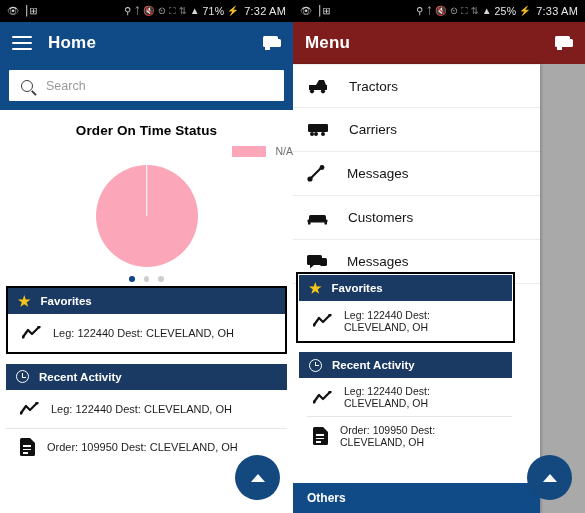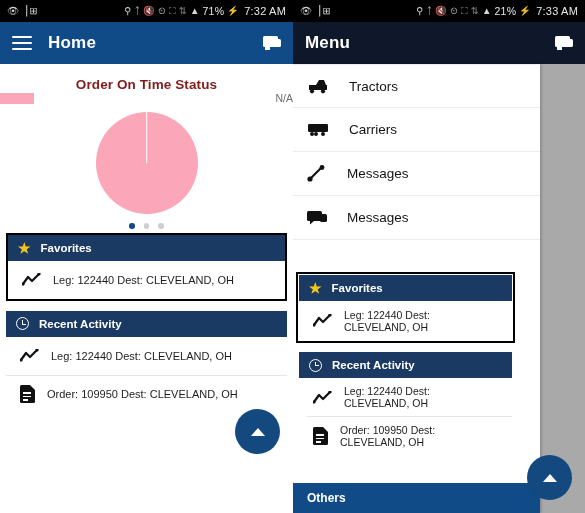--- a/index.html
+++ b/index.html
@@ -25,21 +25,21 @@
   .sb-ico { opacity:.92; font-size:9.5px; line-height:1; display:inline-block; }
   .sb-ico.dim { opacity:.55; }
   .sb-batt { font-size:10.5px;text-align:right; }
   .sb-time { font-size:11px; margin-left:2px; }
 
   
   .appbar {
     height:42px; background:#104a87; display:flex; align-items:center;
     padding:0 12px; position:relative;
   }
-  .appbar.menu { background:#0f172a; }
+  .appbar.menu { background:#7f1d1d; }
   .hamburger { width:20px; height:14px; display:flex; flex-direction:column; justify-content:space-between; cursor:pointer; }
   .hamburger span { display:block; height:2.4px; background:#fff; border-radius:1px; }
   .appbar-title { color:#ffffff; font-size:17px; font-weight:bold; margin-left:16px; letter-spacing:.2px; }
   .appbar-title.nopad { margin-left:0; }
   .chat-ico { margin-left:auto; width:18px; height:14px; position:relative; }
   .chat-ico .b1 { position:absolute; left:0; top:0; width:15px; height:11px; background:#fff; border-radius:1.5px; }
   .chat-ico .b1:after { content:""; position:absolute; left:2px; bottom:-3px; width:5px; height:4px; background:#fff; }
   .chat-ico .b2 { position:absolute; right:0; top:3px; width:7px; height:8px; background:#fff; border-radius:1.5px; }
 
   
@@ -48,22 +48,22 @@
     background:#fff; height:31px; border-radius:1px; display:flex; align-items:center;
     padding:0 12px; gap:13px;
   }
   .mag { width:12px; height:12px; border:1.8px solid #3c3c3c; border-radius:50%; position:relative; flex:none; }
   .mag:after { content:""; position:absolute; right:-5px; bottom:-3px; width:6px; height:1.8px; background:#3c3c3c; transform:rotate(45deg); }
   .search-ph { color:#9a9a9a; font-size:12.5px; }
 
   
   .content { background:#ffffff; position:relative; height:calc(513px - 22px - 42px - 46px); }
   .chartcard { padding:13px 0 0 0; background:#fff; border-bottom:0; }
-  .chart-title { text-align:center; font-size:13.5px; font-weight:bold; color:#7f1d1d; letter-spacing:.1px; }
-  .legend { display:flex; justify-content:space-between; align-items:center; gap:9px; }
+  .chart-title { text-align:center; font-size:13.5px; font-weight:bold; color:#000000; letter-spacing:.1px; }
+  .legend { display:flex; justify-content:flex-end; align-items:center; gap:9px; margin-top:7px; }
   .legend-sw { width:34px; height:11px; background:#fba7b9; }
   .legend-lbl { font-size:10.5px; color:#6d6d6d; }
   .pie-wrap { display:flex; justify-content:center; margin-top:8px; }
   .pie { width:102px; height:102px; border-radius:50%; background:#fba7b9; position:relative; }
   .pie .slit { position:absolute; left:50%; top:0; width:1.6px; height:51px; background:#ffffff; transform:translateX(-50%); }
   .dots { display:flex; justify-content:center; gap:9px; margin-top:9px; }
   .dot { width:5.5px; height:5.5px; border-radius:50%; background:#cfcfcf; }
   .dot.on { background:#13498a; }
 
   
@@ -154,20 +154,26 @@
           <span></span>
           <span></span>
         </div>
       <div class="appbar-title">Home</div>
       <div class="chat-ico">
           <span class="b1"></span>
           <span class="b2"></span>
         </div>
     </div>
 
+    <div class="searchwrap">
+      <div class="searchbox">
+        <span class="mag"></span>
+        <span class="search-ph">Search</span>
+      </div>
+    </div>
 
     <div class="content">
 
       <div class="chartcard">
         <div class="chart-title">Order On Time Status</div>
         <div class="legend">
           <span class="legend-sw"></span>
           <span class="legend-lbl">N/A</span>
         </div>
         <div class="pie-wrap">
@@ -241,21 +247,21 @@
         <span class="sb-ico">⎮⊞</span>
       </div>
       <div class="sb-right">
         <span class="sb-ico">⚲</span>
         <span class="sb-ico">ᛏ</span>
         <span class="sb-ico">🔇</span>
         <span class="sb-ico">⏲</span>
         <span class="sb-ico dim">⛶</span>
         <span class="sb-ico dim">⇅</span>
         <span class="sb-ico">▲</span>
-        <span class="sb-batt">21%</span>
+        <span class="sb-batt">25%</span>
         <span class="sb-ico">⚡</span>
         <span class="sb-time">7:33 AM</span>
       </div>
     </div>
 
     <div class="appbar menu">
       <div class="appbar-title nopad">Menu</div>
       <div class="chat-ico">
           <span class="b1"></span>
           <span class="b2"></span>
@@ -297,20 +303,31 @@
         </div>
         <div class="mi">
           <span class="ic-carrier">
             <svg width="20" height="17" viewBox="0 0 20 17">
                 <line x1="3" y1="14" x2="14" y2="3" stroke="#111" stroke-width="2.2" stroke-linecap="round"></line>
                 <circle cx="3" cy="14" r="2.6" fill="#111"></circle>
                 <circle cx="15" cy="2.5" r="2.4" fill="#111"></circle>
               </svg>
           </span>
           <span>Messages</span>
+        </div>
+        <div class="mi">
+          <span class="ic-customer">
+            <svg width="21" height="14" viewBox="0 0 21 14">
+                <rect x="2" y="4" width="17" height="6" rx="1.6" fill="#111"></rect>
+                <rect x="0.5" y="8.5" width="20" height="3" rx="1" fill="#111"></rect>
+                <rect x="1" y="11" width="2.5" height="2.5" fill="#111"></rect>
+                <rect x="17.5" y="11" width="2.5" height="2.5" fill="#111"></rect>
+              </svg>
+          </span>
+          <span>Customers</span>
         </div>
         <div class="mi">
           <span class="ic-message">
             <svg width="20" height="14" viewBox="0 0 20 14">
                 <rect x="0" y="0" width="15" height="10" rx="1.6" fill="#111"></rect>
                 <path d="M3 10 L3 13.5 L7 10 Z" fill="#111"></path>
                 <rect x="13" y="3" width="7" height="8" rx="1.6" fill="#111"></rect>
               </svg>
           </span>
           <span>Messages</span>

